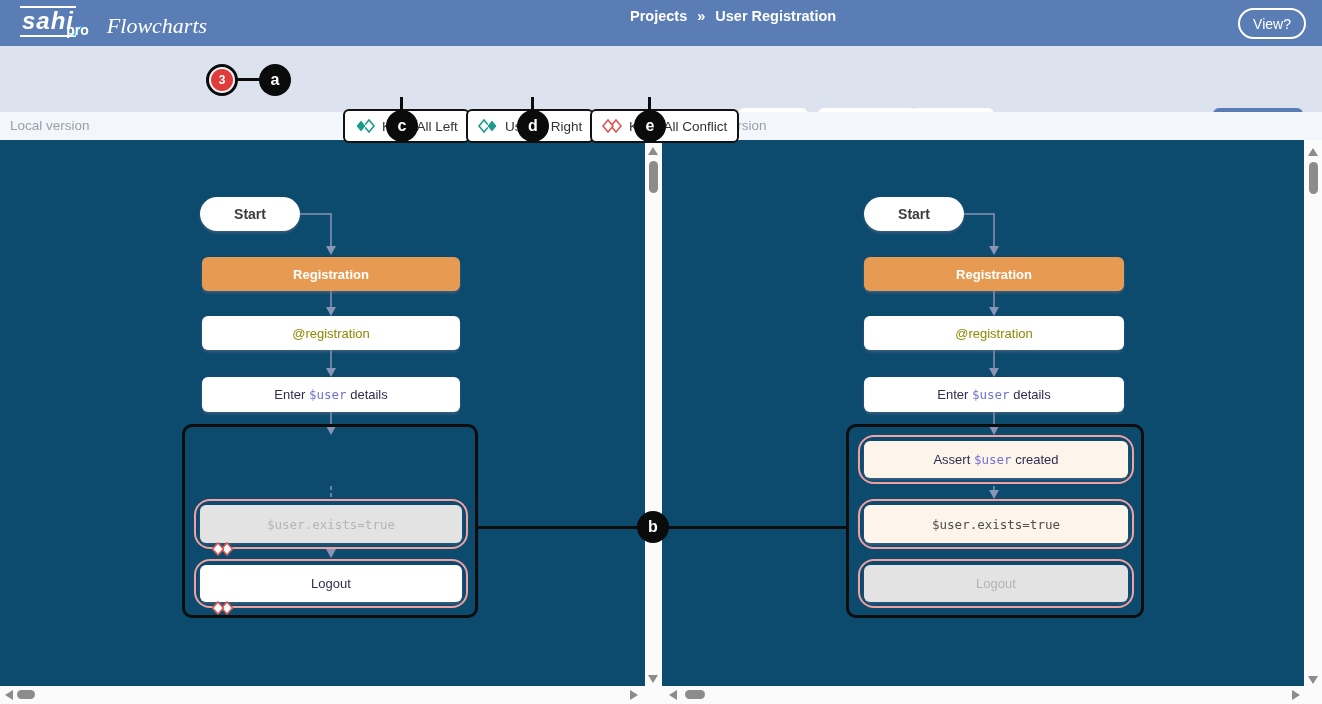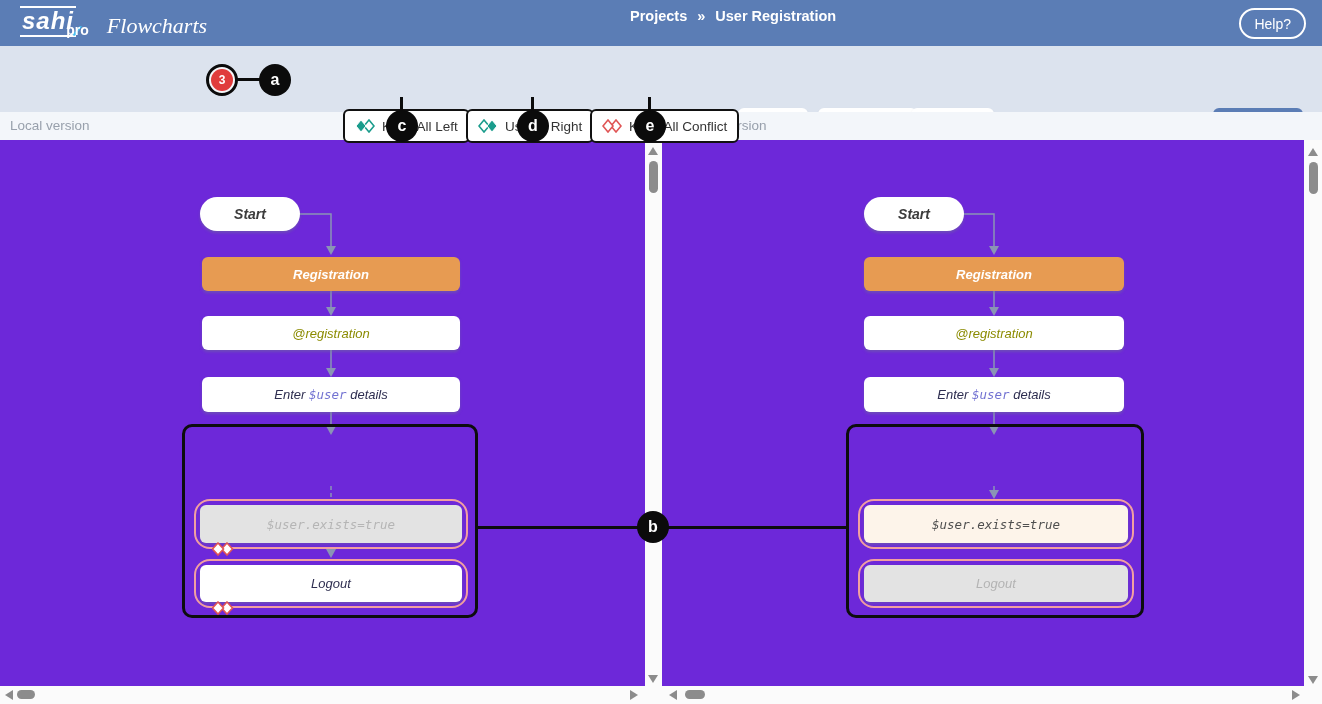--- a/index.html
+++ b/index.html
@@ -28,21 +28,21 @@
   .mbtn { position:absolute; top:63px; height:34px; background:#fff; border:2px solid #111; border-radius:6px; display:flex; align-items:center; gap:7px; padding:0 10px; font-size:13.5px; color:#333; cursor:pointer; z-index:30; }
   .tool-group { position:absolute; left:738px; top:62px; width:70px; height:35px; background:#fff; border-radius:6px; display:flex; align-items:center; justify-content:space-around; box-shadow:0 1px 2px rgba(0,0,0,.08); }
   .tbtn { position:absolute; top:62px; height:35px; background:#fff; border:none; border-radius:6px; font-size:14px; color:#333; padding:0 16px; cursor:pointer; box-shadow:0 1px 2px rgba(0,0,0,.08); font-family:"Liberation Sans",sans-serif; }
   .save-btn { position:absolute; left:1213px; top:62px; width:90px; height:35px; background:#5b7db5; border:none; border-radius:6px; color:#fff; font-weight:bold; font-size:14px; cursor:pointer; font-family:"Liberation Sans",sans-serif; }
 
   
   .version-bar { position:absolute; top:112px; left:0; width:1322px; height:28px; background:#f3f6fa; }
   .vlabel { position:absolute; top:112px; height:28px; line-height:28px; color:#98a0ac; font-size:13.5px; }
 
   
-  .panel { position:absolute; top:140px; height:546px; background:#6d28d9;font-style:italic; }
+  .panel { position:absolute; top:140px; height:546px; background:#0c4a6e; }
   #panel-left { left:0; width:645px; }
   #panel-right { left:662px; width:642px; }
   .connectors { position:absolute; left:0; top:0; }
 
   .node { position:absolute; background:#fff; border-radius:6px; box-shadow:0 2px 3px rgba(110,120,145,.45); display:flex; align-items:center; justify-content:center; font-size:13px; color:#2e2e50; cursor:pointer; }
   .start-node { border-radius:17px; font-weight:bold; color:#3c3c3c; font-size:14px; }
   .reg-node { background:#e79b52; color:#fff; font-weight:bold; }
   .tag-text { color:#8b8b00; }
   .code { font-family:"DejaVu Sans Mono",monospace; color:#7373d2; font-size:12.5px; }
   .code-dark { color:#4f4f4f; }
@@ -80,21 +80,21 @@
       <span class="logo-check">✓</span>
       <span class="logo-sub">pro</span>
       <span class="logo-product">Flowcharts</span>
     </div>
     <div class="breadcrumb">
       <span>Projects</span>
       <span>»</span>
       <span>User Registration</span>
     </div>
     <div class="help-btn">
-      <span>Help?</span>
+      <span>View?</span>
     </div>
   </div>
 
   <div class="toolbar">
     <div class="page-title">User Registration</div>
 
     <button class="mbtn" style="left:343px">
       <svg width="20" height="14" viewBox="0 0 20 14">
         <path d="M14 1 L19 7 L14 13 L9 7 Z" fill="#fff" stroke="#1a9c8c" stroke-width="1.6"></path>
         <path d="M6 1 L11 7 L6 13 L1 7 Z" fill="#1a9c8c" stroke="#ffffff" stroke-width="1"></path>
@@ -201,20 +201,25 @@
     <div class="node reg-node" style="left:202px;top:117px;width:260px;height:34px">Registration</div>
     <div class="node" style="left:202px;top:176px;width:260px;height:34px">
       <span class="tag-text">@registration</span>
     </div>
     <div class="node" style="left:202px;top:237px;width:260px;height:35px">
       <span><span>Enter </span><span class="code">$user</span><span> details</span></span>
     </div>
 
     <div class="blackbox" style="left:184px;top:284px;width:298px;height:194px"></div>
 
+    <div class="wrap" style="left:196px;top:295px;width:276px;height:49px">
+      <div class="node" style="position:absolute;background:#fdf4ea">
+        <span><span>Assert </span><span class="code">$user</span><span> created</span></span>
+      </div>
+    </div>
 
     <div class="wrap" style="left:196px;top:359px;width:276px;height:50px">
       <div class="node" style="position:absolute;background:#fdf4ea">
         <span class="code code-dark">$user.exists=true</span>
       </div>
     </div>
 
     <div class="wrap" style="left:196px;top:419px;width:276px;height:49px">
       <div class="node gray" style="position:absolute">Logout</div>
     </div>

